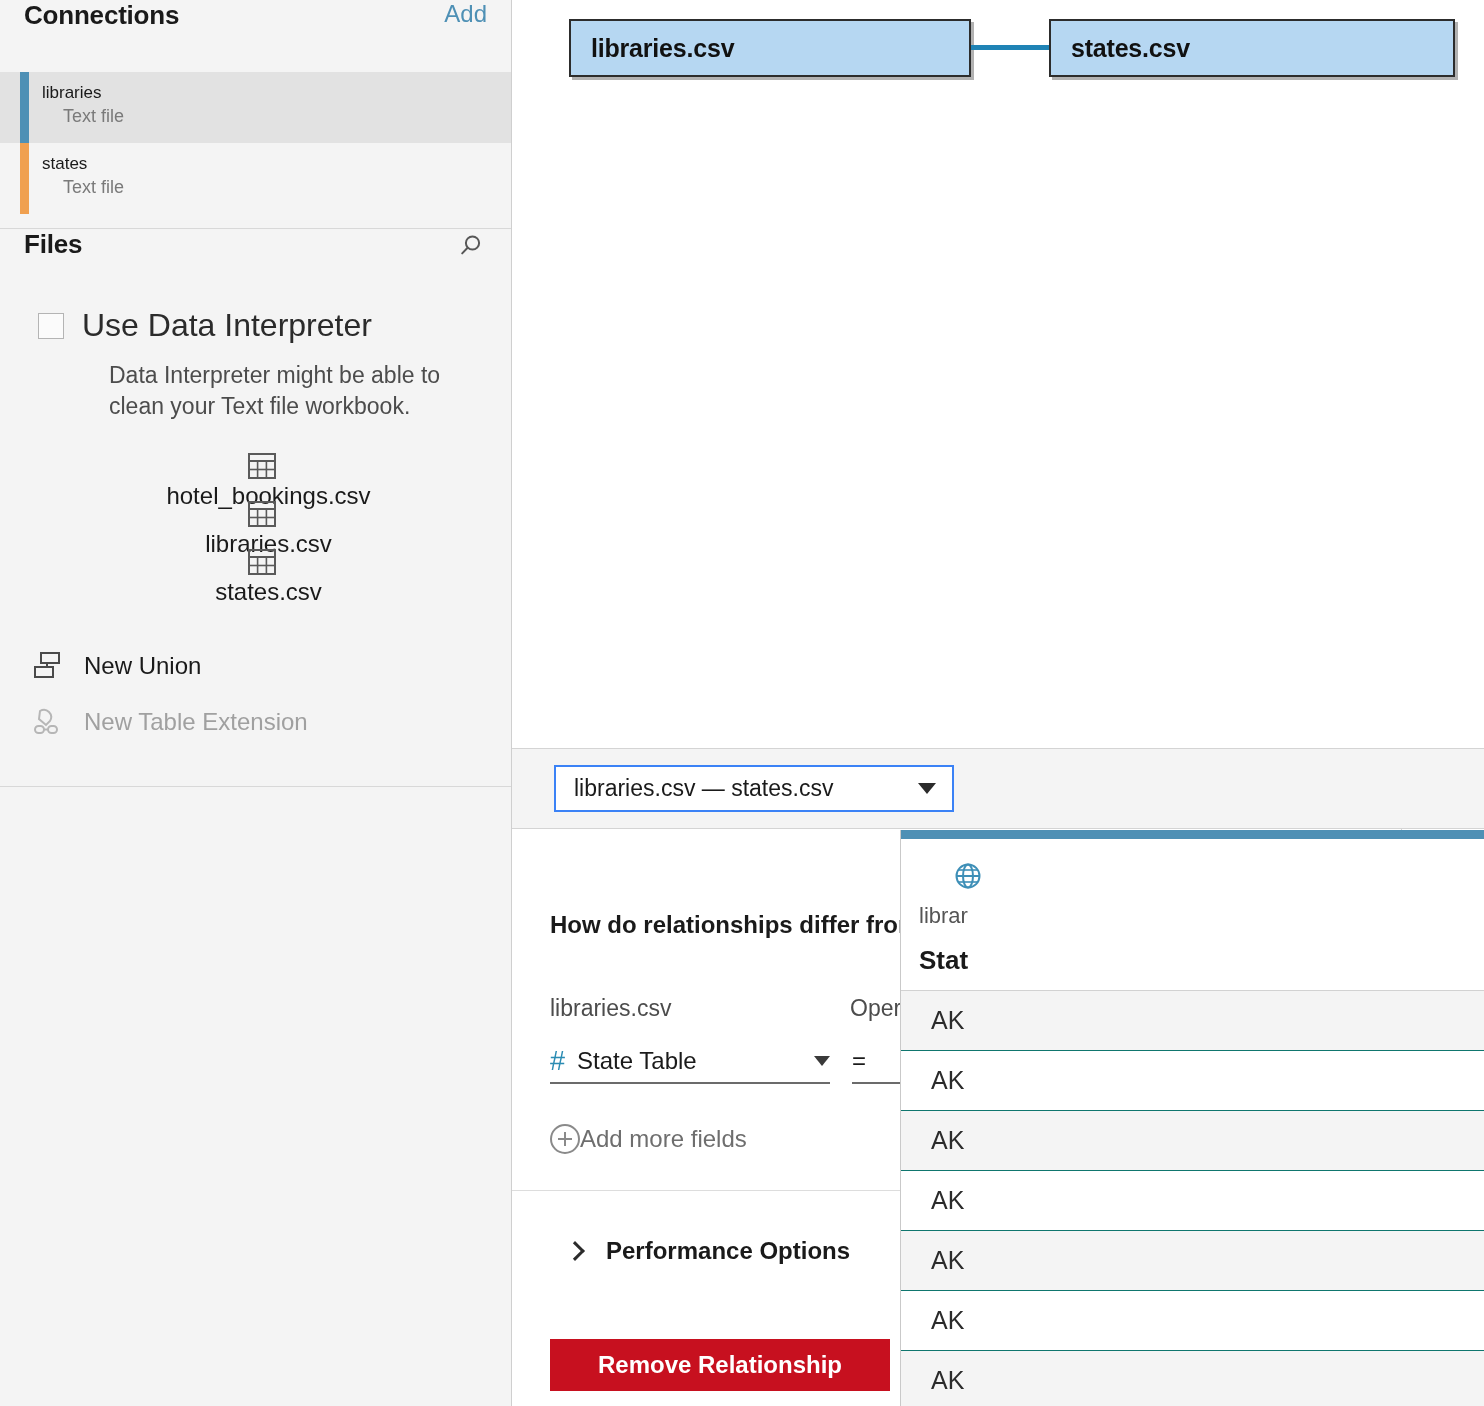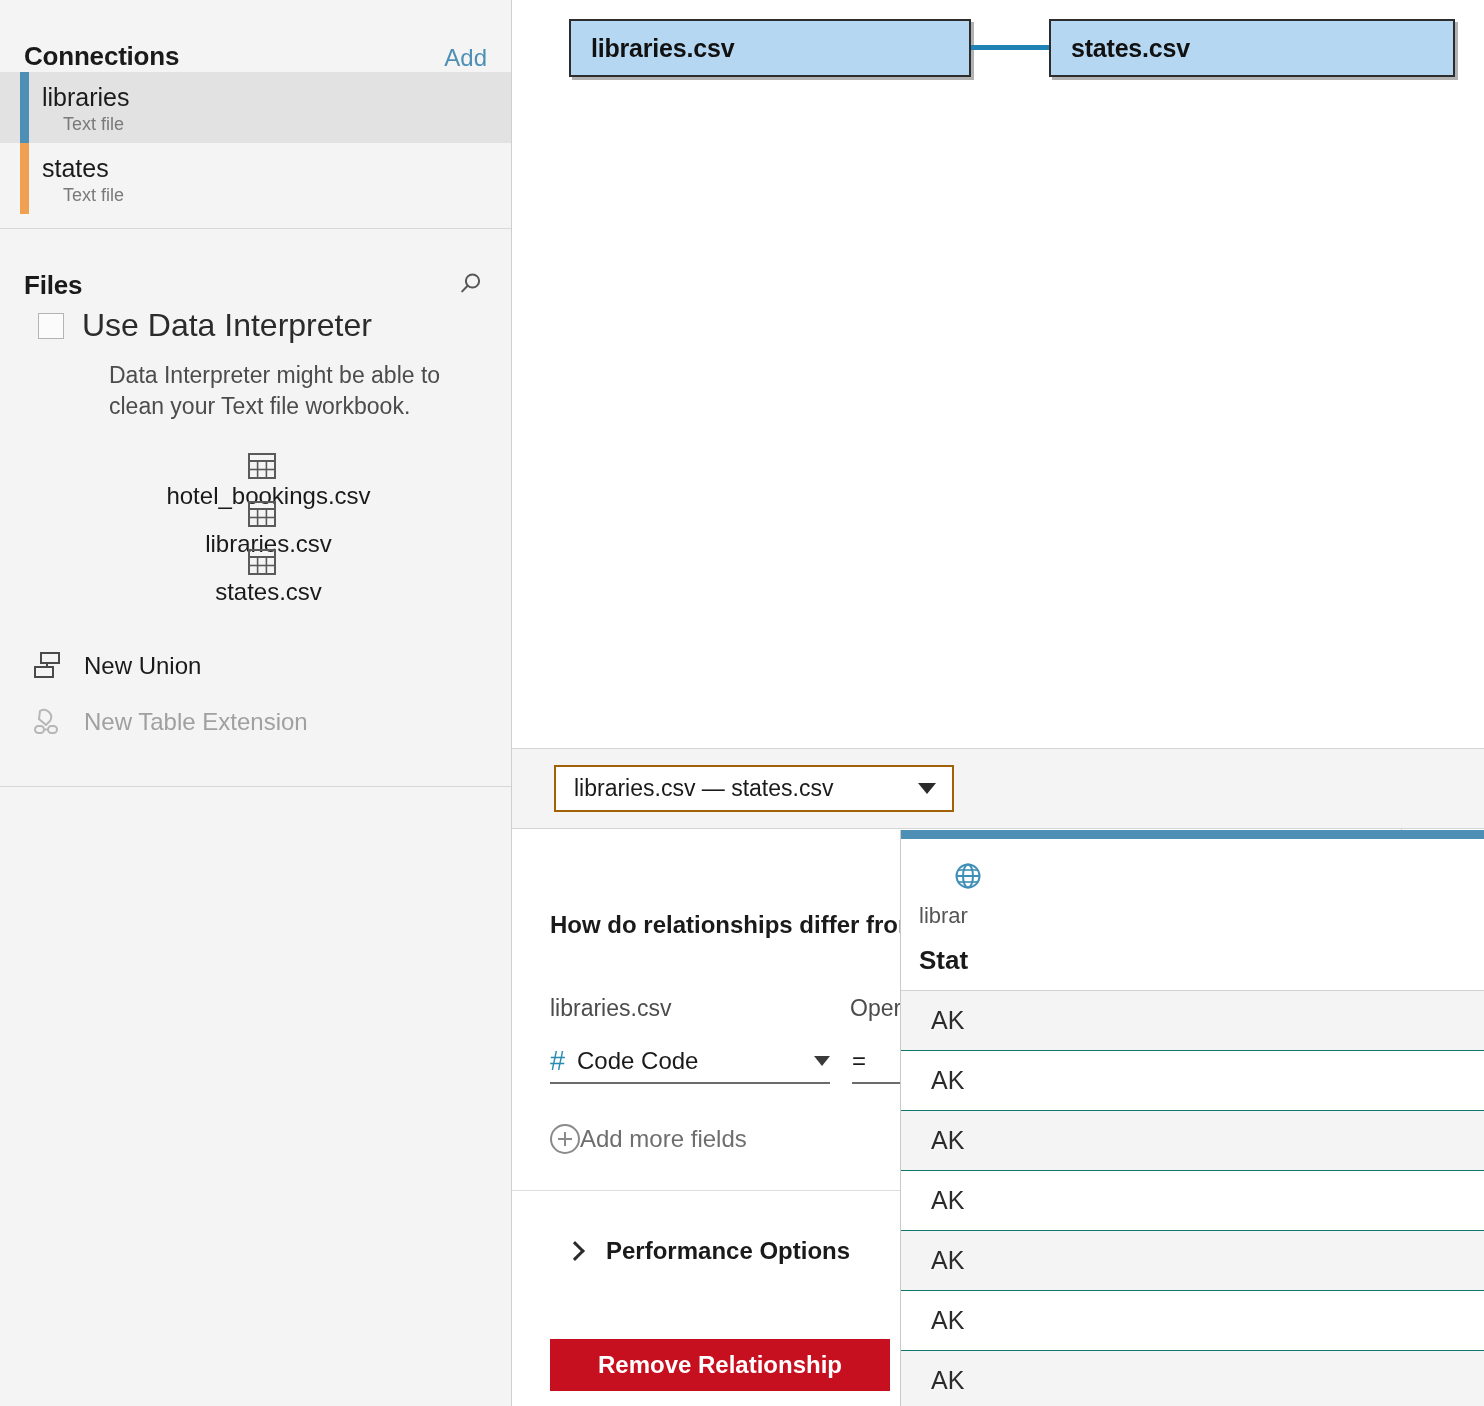--- a/index.html
+++ b/index.html
@@ -25,21 +25,21 @@
     position: relative;
     width: 512px;
     height: 1406px;
     background: #f4f4f4;
     border-right: 1px solid #cfcfcf;
     flex: 0 0 512px;
   }
 
   .section-head {
     display: flex;
-    align-items: flex-end;
+    align-items: flex-start;
     justify-content: space-between;
     padding: 0 24px;
     height: 72px;
   }
   .section-title {
     font-size: 26px;
     font-weight: bold;
     color: #1a1a1a;
     letter-spacing: -0.2px;
   }
@@ -63,21 +63,21 @@
     cursor: pointer;
     height: 71px;
   }
   .conn-item.selected { background: #e2e2e2; }
   .conn-bar {
     position: absolute;
     left: 20px; top: 0;
     width: 9px; height: 100%;
   }
   .conn-name {
-    font-size: 25px;
+    font-size: 17px;
     color: #1a1a1a;
     line-height: 1.05;
   }
   .conn-type {
     font-size: 18px;
     color: #7a7a7a;
     margin-top: 4px;
     padding-left: 21px;
   }
 
@@ -193,21 +193,21 @@
     height: 80px;
     background: #f4f4f4;
     border-bottom: 1px solid #d4d4d4;
     display: flex;
     align-items: center;
     padding-left: 42px;
   }
   #rel-select {
     height: 47px;
     min-width: 400px;
-    border: 2px solid #a16207;
+    border: 2px solid #3b82f6;
     background: #ffffff;
     display: flex;
     align-items: center;
     justify-content: space-between;
     padding: 0 16px 0 18px;
     cursor: pointer;
   }
   #rel-select-label { font-size: 23px; color: #1a1a1a; }
   .caret-dn {
     width: 0; height: 0;
@@ -584,21 +584,21 @@
         <div class="cond-headers">
           <span class="ch-left">libraries.csv</span>
           <span class="ch-op">Operator</span>
           <span class="ch-right">states.csv</span>
         </div>
 
         <div class="cond-row">
 
           <div class="dd dd-left">
             <span class="hashicon">#</span>
-            <span class="dd-text">Code Code</span>
+            <span class="dd-text">State Table</span>
             <span class="caret-sm"></span>
           </div>
 
           <div class="dd dd-op">
             <span class="dd-text">=</span>
             <span class="caret-sm"></span>
           </div>
 
           <div class="dd dd-right">
             <span class="hashicon">#</span>

